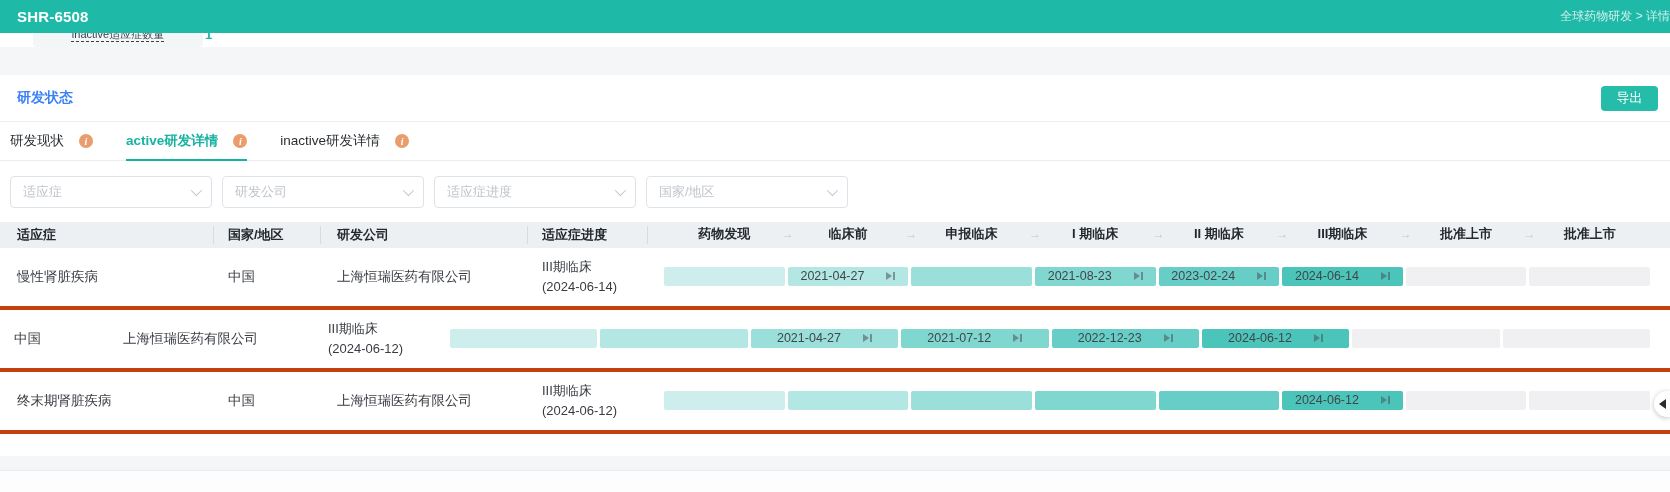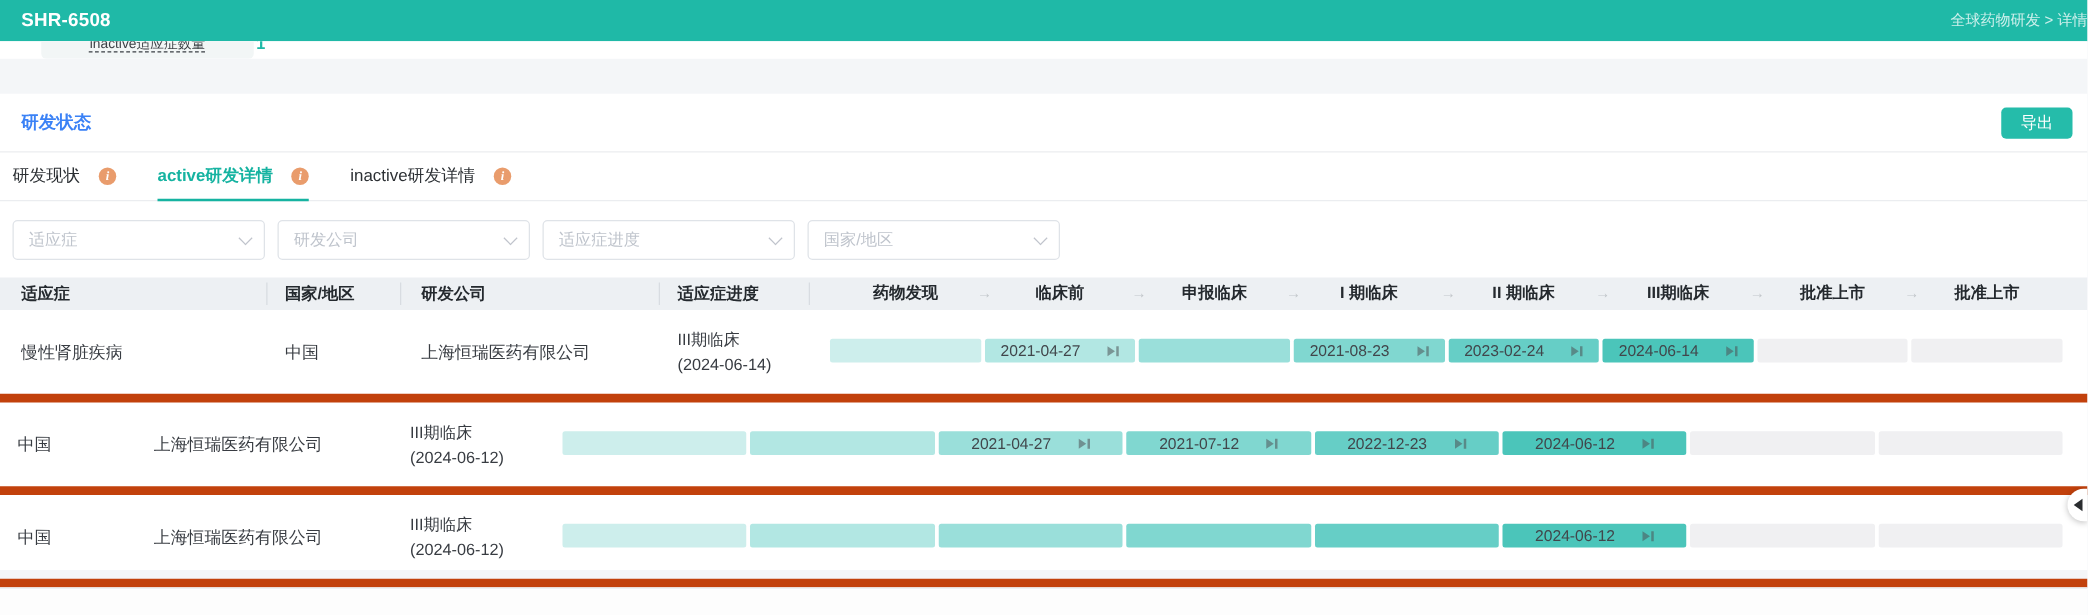--- a/index.html
+++ b/index.html
@@ -54,21 +54,21 @@
   .thead{height:26px; background:var(--thead); display:flex; align-items:center; font-size:13px; font-weight:bold; color:#24292e;}
   .c1{width:214px; padding-left:17px;} .c2{width:107px; padding-left:14px;}
   .c3{width:207px; padding-left:16px;} .c4{width:120px; padding-left:14px;}
   .thead .c1,.thead .c2,.thead .c3,.thead .c4{position:relative; height:100%; display:flex; align-items:center;}
   .thead .c1::after,.thead .c2::after,.thead .c3::after,.thead .c4::after{
       content:""; position:absolute; right:0; top:4px; bottom:4px; width:1px; background:#d8dce1;}
   .stages{flex:1; display:flex; gap:3px; padding:0 20px 2px 16px; align-items:center; height:100%;}
   .scol{flex:1; position:relative; display:flex; align-items:center; justify-content:center; height:100%;}
   .scol .arrow{position:absolute; right:-9px; color:#c3c7cb; font-size:12px; font-weight:normal;}
 
-  .trow{height:74px; display:flex; align-items:center; font-size:13.5px; color:#383c42; border-bottom:7px solid #c2410c;}
+  .trow{height:62px; display:flex; align-items:center; font-size:13.5px; color:#383c42; border-bottom:4px solid #c2410c;}
   .c4 .stage-line{line-height:20px; font-size:13px;}
   .seg{flex:1; height:19px; border-radius:2px; display:flex; align-items:center; justify-content:center; gap:22px;}
   .seg .date{font-size:12.5px; color:#41464b;}
   .play{display:inline-flex; align-items:center; opacity:.55;}
   .play .tri{width:0; height:0; border-top:4px solid transparent; border-bottom:4px solid transparent; border-left:6px solid #4e5357;}
   .play .bar{width:2px; height:8px; background:#4e5357; margin-left:1px;}
 
   .bottom-card{position:absolute; left:0; top:470px; width:1670px; height:22px; background:#fdfdfd; border-top:1px solid #e9ebee;}
 
   .drawer-handle{position:absolute; right:0; top:391px; width:16px; height:26px; background:#fff;
@@ -251,20 +251,21 @@
             <div class="play">
               <div class="tri"></div>
               <div class="bar"></div>
             </div>
           </div>
           <div class="seg" style="background: rgb(240, 240, 242);"></div>
           <div class="seg" style="background: rgb(240, 240, 242);"></div>
         </div>
       </div>
       <div class="trow">
+        <div class="c1">终末期肾脏疾病</div>
         <div class="c2">中国</div>
         <div class="c3">上海恒瑞医药有限公司</div>
         <div class="c4">
           <div class="stage-line">III期临床</div>
           <div class="stage-line">(2024-06-12)</div>
         </div>
         <div class="stages">
           <div class="seg" style="background: rgb(205, 238, 236);"></div>
           <div class="seg" style="background: rgb(178, 231, 227);"></div>
           <div class="seg" style="background: rgb(154, 223, 218);"></div>

